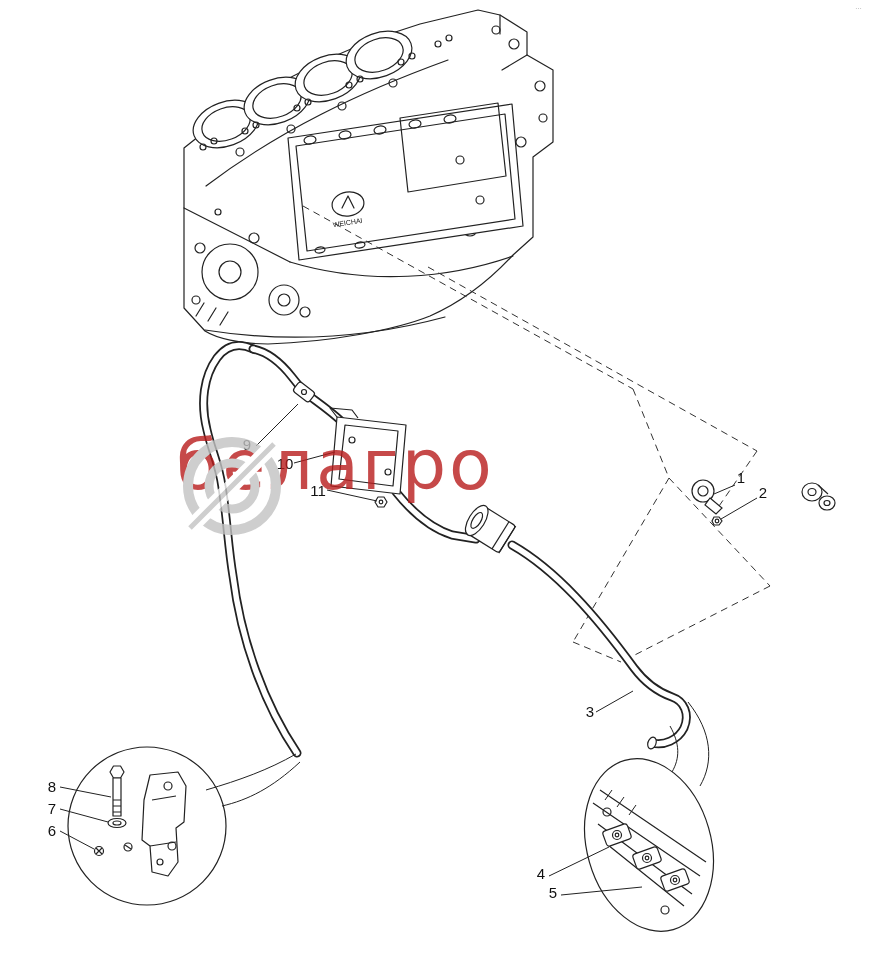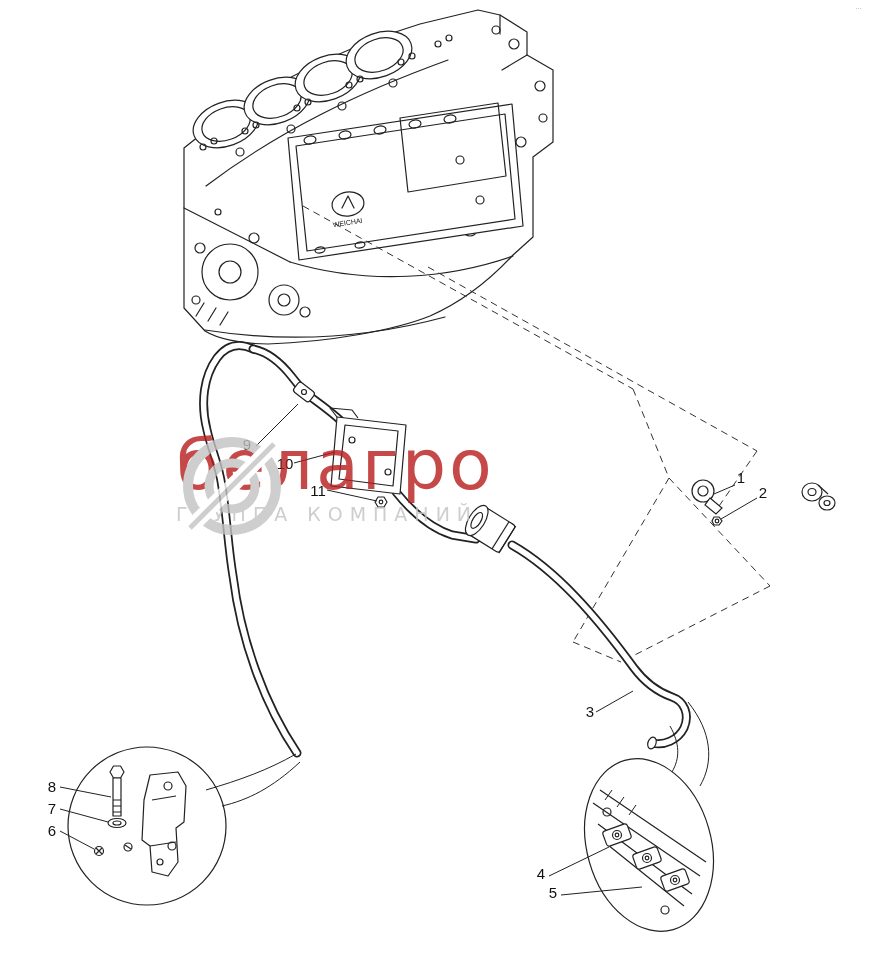--- a/index.html
+++ b/index.html
@@ -279,18 +279,17 @@
 
   <div class="watermark">
     <svg class="wm-logo" width="112" height="112" viewBox="0 0 112 112">
       <circle cx="56" cy="56" r="44" fill="none" stroke="#c2c2c2" stroke-width="10"></circle>
       <circle cx="56" cy="56" r="23" fill="none" stroke="#c2c2c2" stroke-width="9"></circle>
       <line x1="10" y1="102" x2="102" y2="10" stroke="#ffffff" stroke-width="15"></line>
       <line x1="14" y1="98" x2="98" y2="14" stroke="#c2c2c2" stroke-width="5"></line>
     </svg>
     <div class="wm-text">
       <div class="wm-brand">белагро</div>
-      <div class="wm-sub">ГРУППА КОМПАНИЙ</div>
     </div>
   </div>
 
   <div class="corner">…</div>
 </div>
 
 </body></html>

